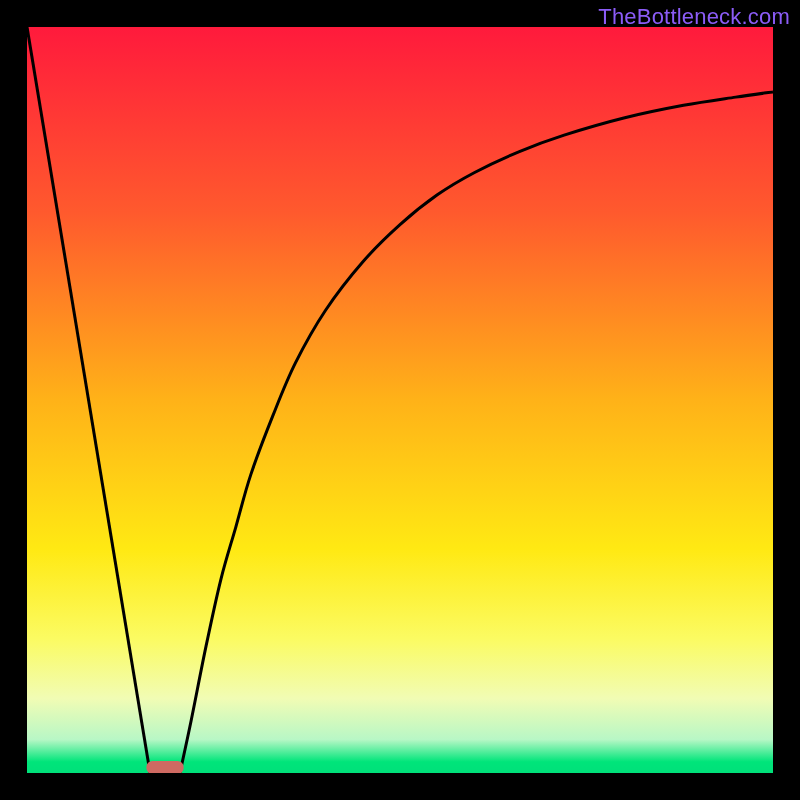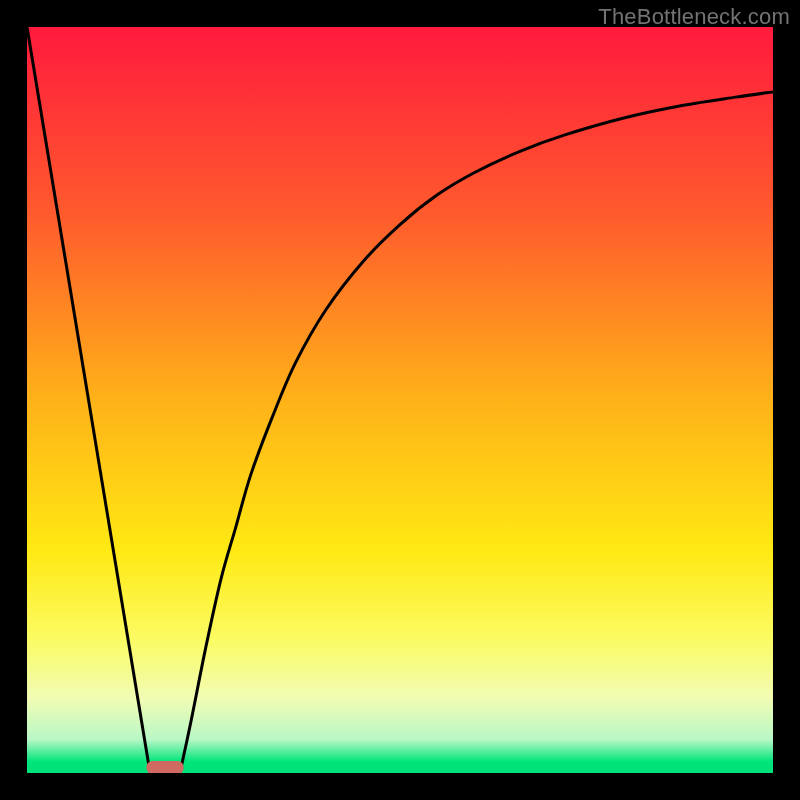--- a/index.html
+++ b/index.html
@@ -23,21 +23,21 @@
     position: absolute;
     left: 0;
     top: 0;
     width: 746px;
     height: 746px;
   }
   .watermark {
     position: absolute;
     top: 4px;
     right: 10px;
-    color: #737373;
+    color: #8b5cf6;
     font-size: 22px;
     font-weight: 500;
     letter-spacing: 0.2px;
   }
 </style>
 </head>
 <body>
 
 <div class="frame">
   <svg class="plot-area" viewBox="0 0 746 746" preserveAspectRatio="none">

